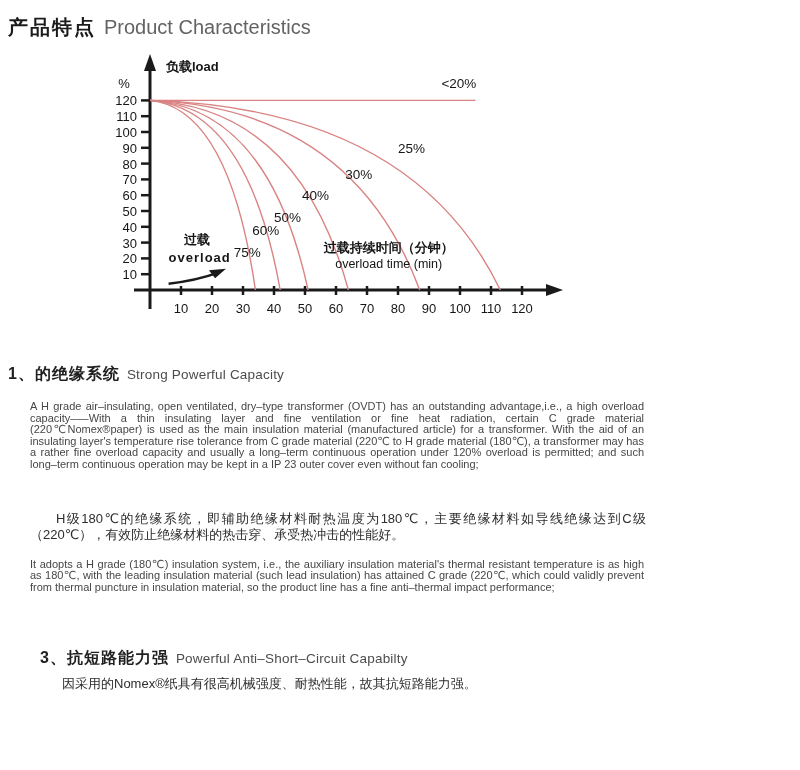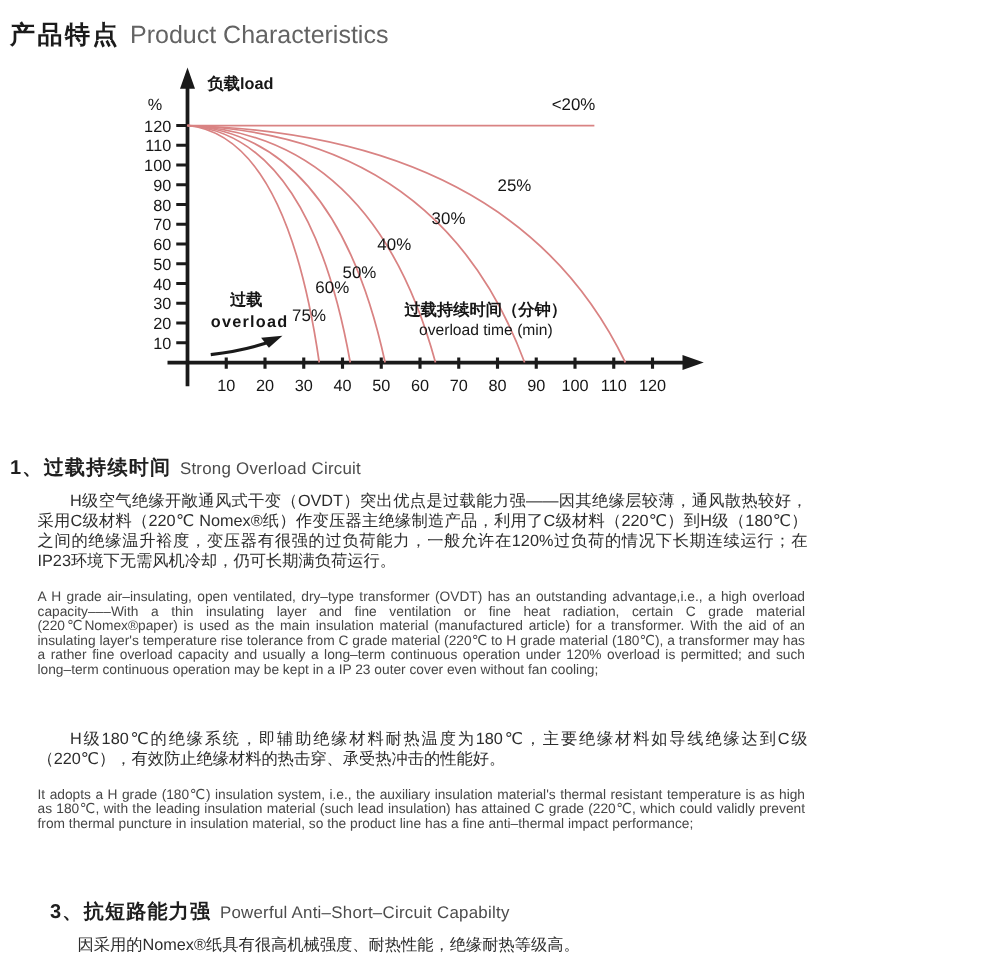--- a/index.html
+++ b/index.html
@@ -108,32 +108,31 @@
         <text x="278.70000000000005" y="222.88" text-anchor="middle" class="axis-en">overload time (min)</text>
         <text x="74.1" y="199.18" class="cjk-label">过载</text>
         <text x="58.6" y="216.56" class="axis-en-b">overload</text>
         <path d="M 58.6 238.68 Q 86.5 235.52 108.2 227.62" fill="none" stroke="#1a1a1a" stroke-width="2.6"></path>
         <path d="M 115.95 223.67 L 98.9 225.25 L 105.10000000000001 233.15 Z" fill="#1a1a1a"></path>
       </svg>
   </div>
 
   <section class="sec sec-1">
     <h2 class="sec-h">
-      <span class="sec-num">1、</span><span class="sec-zh">过载持续时间</span><span class="sec-en">Strong Overload Circuit</span>
+      <span class="sec-num">1、</span><span class="sec-zh">的绝缘系统</span><span class="sec-en">Strong Powerful Capacity</span>
     </h2>
-    <p class="zh-body indent">H级空气绝缘开敞通风式干变（OVDT）突出优点是过载能力强——因其绝缘层较薄，通风散热较好，采用C级材料（220℃ Nomex®纸）作变压器主绝缘制造产品，利用了C级材料（220℃）到H级（180℃）之间的绝缘温升裕度，变压器有很强的过负荷能力，一般允许在120%过负荷的情况下长期连续运行；在IP23环境下无需风机冷却，仍可长期满负荷运行。</p>
     <p class="en-body">A H grade air–insulating, open ventilated, dry–type transformer (OVDT) has an outstanding advantage,i.e., a high overload capacity–––With a thin insulating layer and fine ventilation or fine heat radiation, certain C grade material (220℃Nomex®paper) is used as the main insulation material (manufactured article) for a transformer. With the aid of an insulating layer's temperature rise tolerance from C grade material (220℃ to H grade material (180℃), a transformer may has a rather fine overload capacity and usually a long–term continuous operation under 120% overload is permitted; and such long–term continuous operation may be kept in a IP 23 outer cover even without fan cooling;</p>
   </section>
 
   <section class="sec sec-2">
     <p class="zh-body indent">H级180℃的绝缘系统，即辅助绝缘材料耐热温度为180℃，主要绝缘材料如导线绝缘达到C级（220℃），有效防止绝缘材料的热击穿、承受热冲击的性能好。</p>
     <p class="en-body">It adopts a H grade (180℃) insulation system, i.e., the auxiliary insulation material's thermal resistant temperature is as high as 180℃, with the leading insulation material (such lead insulation) has attained C grade (220℃, which could validly prevent from thermal puncture in insulation material, so the product line has a fine anti–thermal impact performance;</p>
   </section>
 
   <section class="sec sec-3">
     <h2 class="sec-h">
       <span class="sec-num">3、</span><span class="sec-zh">抗短路能力强</span><span class="sec-en">Powerful Anti–Short–Circuit Capabilty</span>
     </h2>
-    <p class="zh-body">因采用的Nomex®纸具有很高机械强度、耐热性能，绝缘耐热等级高。</p>
+    <p class="zh-body">因采用的Nomex®纸具有很高机械强度、耐热性能，故其抗短路能力强。</p>
 
   </section>
 
 </div>
 
 </body></html>

